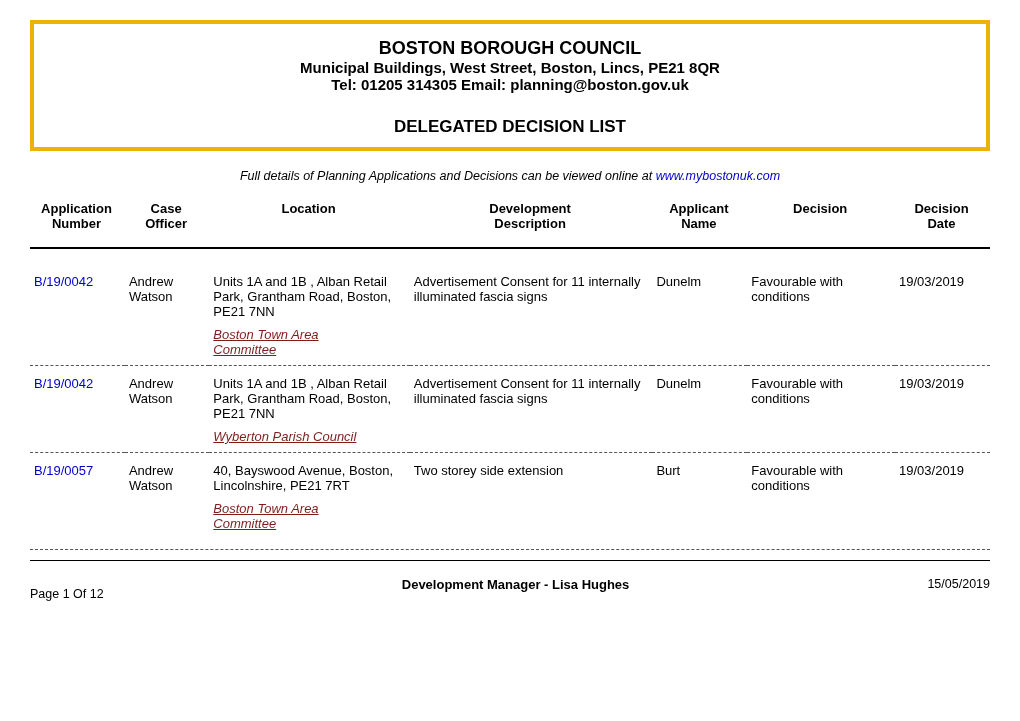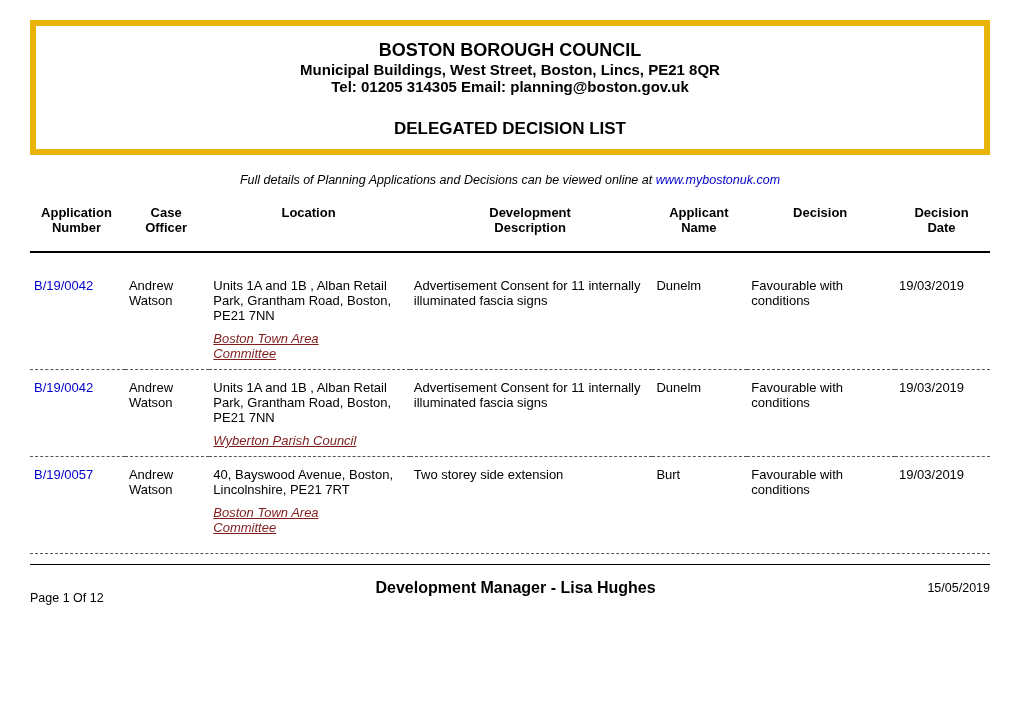--- a/index.html
+++ b/index.html
@@ -7,21 +7,21 @@
       font-family: Arial, sans-serif;
       font-size: 13px;
       background: #fff;
       color: #000;
       width: 1020px;
       min-height: 721px;
       padding: 20px 30px;
     }
 
     .header-box {
-      border: 6px solid #eab308;
+      border: 4px solid #eab308;
       text-align: center;
       padding: 14px 20px 10px;
       margin-bottom: 18px;
     }
 
     .header-box .title {
       font-size: 18px;
       font-weight: bold;
     }
 
@@ -108,21 +108,21 @@
       font-size: 12.5px;
       margin-top: 6px;
     }
 
     .footer .page-info {
       font-size: 12.5px;
       margin-top: 20px;
     }
 
     .footer .manager {
-      font-size: 16px;
+      font-size: 13px;
       font-weight: bold;
     }
 
     .footer .date-footer {
       font-size: 12.5px;
     }
 
     .col-app { width: 90px; }
     .col-case { width: 80px; }
     .col-loc { width: 190px; }

